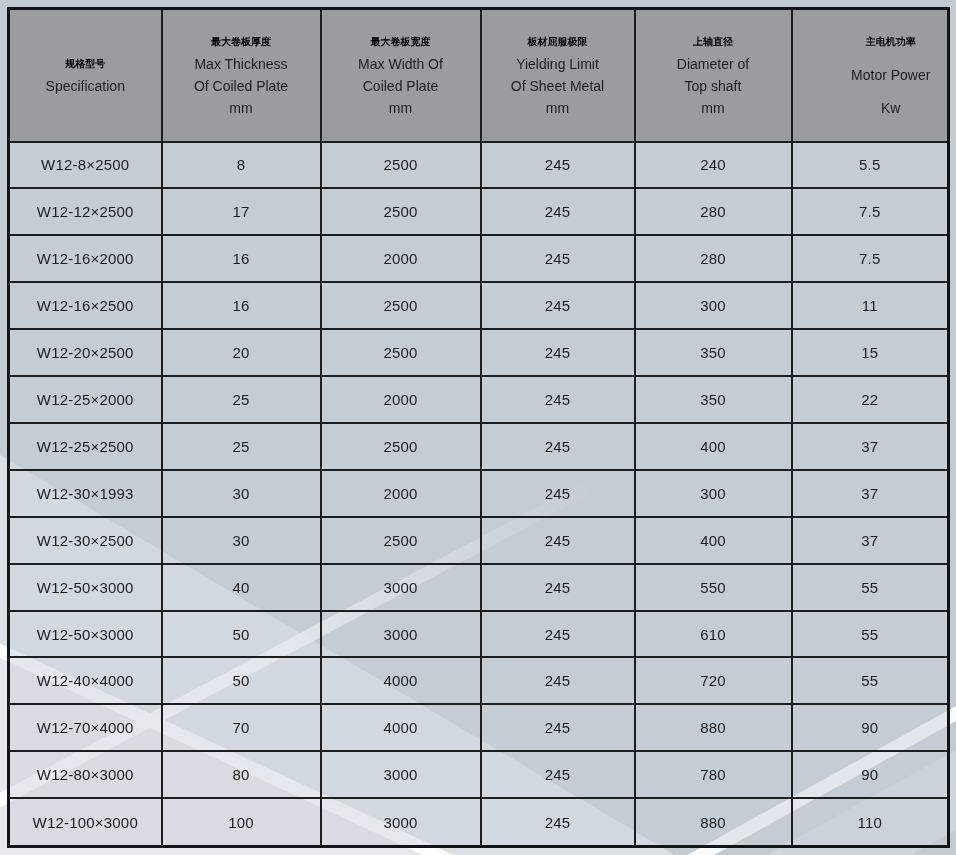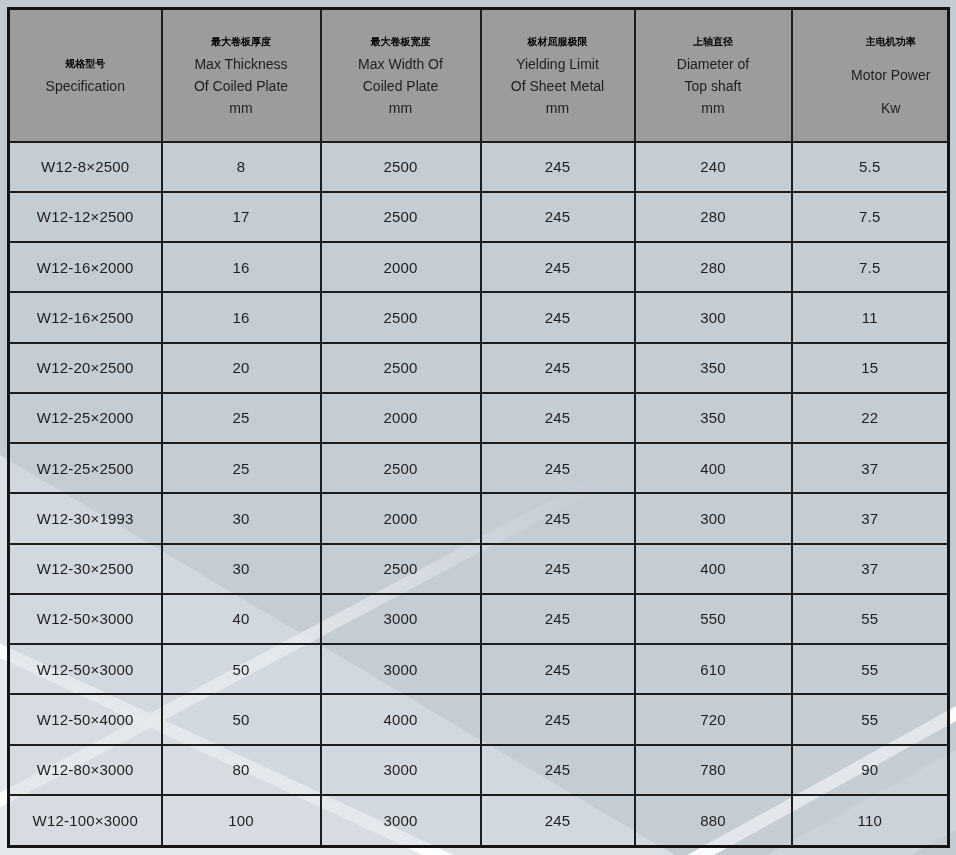--- a/index.html
+++ b/index.html
@@ -215,28 +215,36 @@
         </tr>
         <tr>
           <td>W12-50×3000</td>
           <td>50</td>
           <td>3000</td>
           <td>245</td>
           <td>610</td>
           <td>55</td>
         </tr>
         <tr>
-          <td>W12-50×4000</td>
+          <td>W12-40×4000</td>
           <td>50</td>
           <td>4000</td>
           <td>245</td>
           <td>720</td>
           <td>55</td>
         </tr>
         <tr>
+          <td>W12-70×4000</td>
+          <td>70</td>
+          <td>4000</td>
+          <td>245</td>
+          <td>880</td>
+          <td>90</td>
+        </tr>
+        <tr>
           <td>W12-80×3000</td>
           <td>80</td>
           <td>3000</td>
           <td>245</td>
           <td>780</td>
           <td>90</td>
         </tr>
         <tr>
           <td>W12-100×3000</td>
           <td>100</td>

